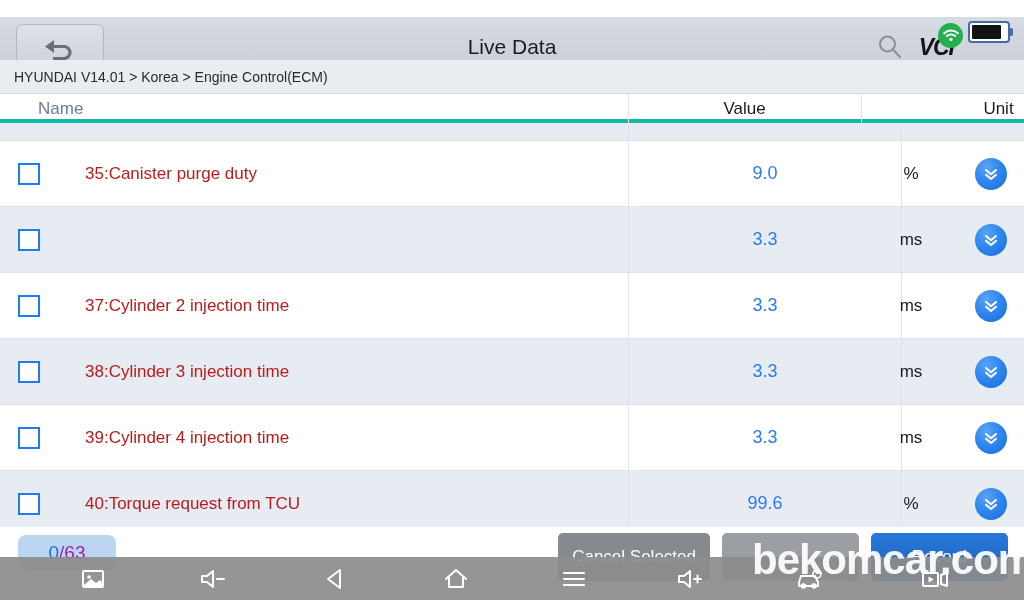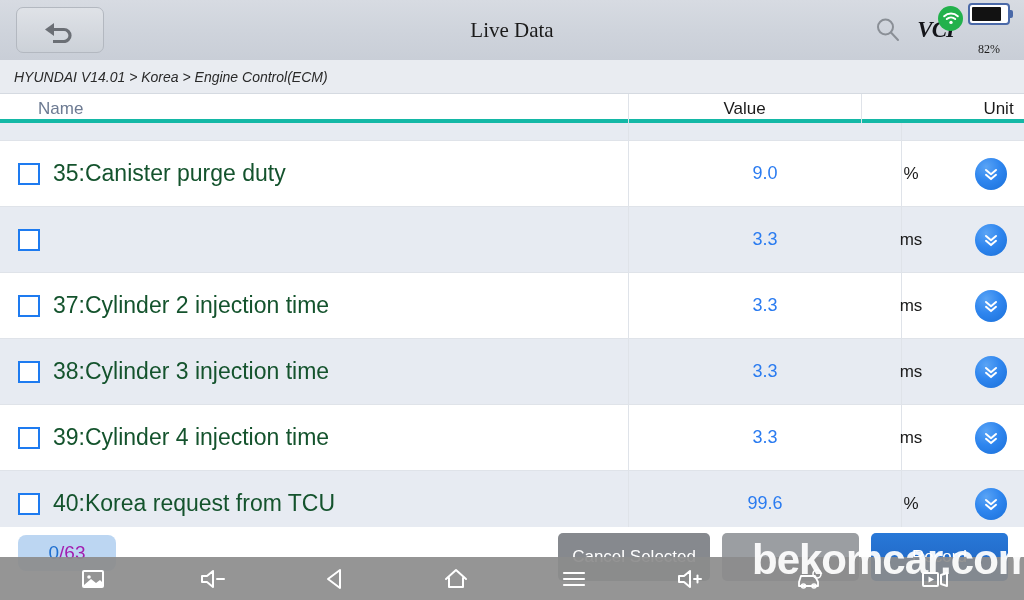--- a/index.html
+++ b/index.html
@@ -6,23 +6,23 @@
   html, body {
     width: 1024px; height: 600px;
     font-family: "Liberation Sans", sans-serif;
     overflow: hidden; background: #ffffff;
   }
 
   #app { position: relative; width: 1024px; height: 600px; }
 
   
   .header {
-    position: absolute; top: 0; left: 0; width: 1024px; height: 60px;
+    position: absolute; top: 17px; left: 0; width: 1024px; height: 60px;
     background: linear-gradient(to bottom, #d7dbe2 0%, #cfd4dc 50%, #c9ced7 100%);
-    display: flex; align-items: center; font-family: Liberation Serif, serif;
+    display: flex; align-items: center;
   }
   .back-btn {
     margin-left: 16px; width: 88px; height: 46px; border-radius: 7px;
     background: linear-gradient(to bottom, #dfe2e7 0%, #ccd1d8 100%);
     border: 1px solid #b3b8c0;
     display: flex; align-items: center; justify-content: center;
     cursor: pointer;
   }
   .title {
     position: absolute; left: 0; width: 1024px; text-align: center;
@@ -52,21 +52,20 @@
     background: #4a69a8; border-radius: 0 2px 2px 0;
   }
   .batt-label { font-size: 12px; color: #1b1b1b; }
 
   
   .breadcrumb {
     position: absolute; top: 60px; left: 0; width: 1024px; height: 34px;
     background: #e9ecf1; display: flex; align-items: center;
     padding-left: 14px; font-size: 14px; color: #2a2a2a;
     border-bottom: 1px solid #d5dae1;
-    font-style: italic;
   }
 
   
   .table-head {
     position: absolute; top: 94px; left: 0; width: 1024px; height: 29px;
     background: #ffffff; border-bottom: 4px solid #14b8a6;
   }
   .th {
     position: absolute; top: 0; height: 29px; display: flex; align-items: center;
     font-size: 17px;
@@ -91,21 +90,21 @@
   .row.partial { height: 18px; border-bottom: 1px solid #dfe3e9; }
 
   .cell-name {
     position: absolute; left: 0; top: 0; width: 628px; height: 100%;
     display: flex; align-items: center; padding-left: 18px; gap: 13px;
   }
   .chk {
     width: 22px; height: 22px; border: 2px solid #1e7bf0; background: #ffffff;
     flex: 0 0 auto; cursor: pointer;
   }
-  .name-text { font-size: 23px; color: #14532d; }
+  .name-text { font-size: 17px; color: #b91c1c; margin-left: 32px; }
 
   .cell-value {
     position: absolute; left: 628px; top: 0; width: 274px; height: 100%;
     display: flex; align-items: center; justify-content: center;
     font-size: 18px; color: #2a7bf0;
     border-left: 1px solid #dfe3e9; border-right: 1px solid #dfe3e9;
   }
   .cell-unit {
     position: absolute; left: 861px; top: 0; width: 100px; height: 100%;
     display: flex; align-items: center; justify-content: center;
@@ -303,21 +302,21 @@
         <svg width="18" height="18" viewBox="0 0 18 18">
           <path d="M4 5 L9 9.3 L14 5" stroke="#ffffff" stroke-width="2" fill="none" stroke-linecap="round" stroke-linejoin="round"></path>
           <path d="M4 9.8 L9 14.1 L14 9.8" stroke="#ffffff" stroke-width="2" fill="none" stroke-linecap="round" stroke-linejoin="round"></path>
         </svg>
       </div>
     </div>
 
     <div class="row alt">
       <div class="cell-name">
         <span class="chk"></span>
-        <span class="name-text">40:Korea request from TCU</span>
+        <span class="name-text">40:Torque request from TCU</span>
       </div>
       <div class="cell-value">99.6</div>
       <div class="cell-unit">%</div>
       <div class="expand-btn">
         <svg width="18" height="18" viewBox="0 0 18 18">
           <path d="M4 5 L9 9.3 L14 5" stroke="#ffffff" stroke-width="2" fill="none" stroke-linecap="round" stroke-linejoin="round"></path>
           <path d="M4 9.8 L9 14.1 L14 9.8" stroke="#ffffff" stroke-width="2" fill="none" stroke-linecap="round" stroke-linejoin="round"></path>
         </svg>
       </div>
     </div>

